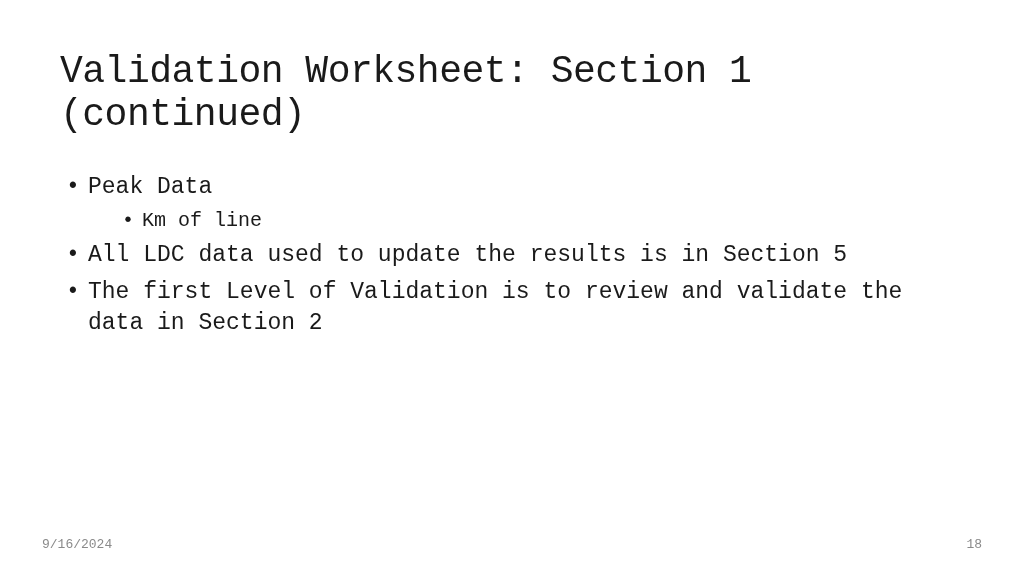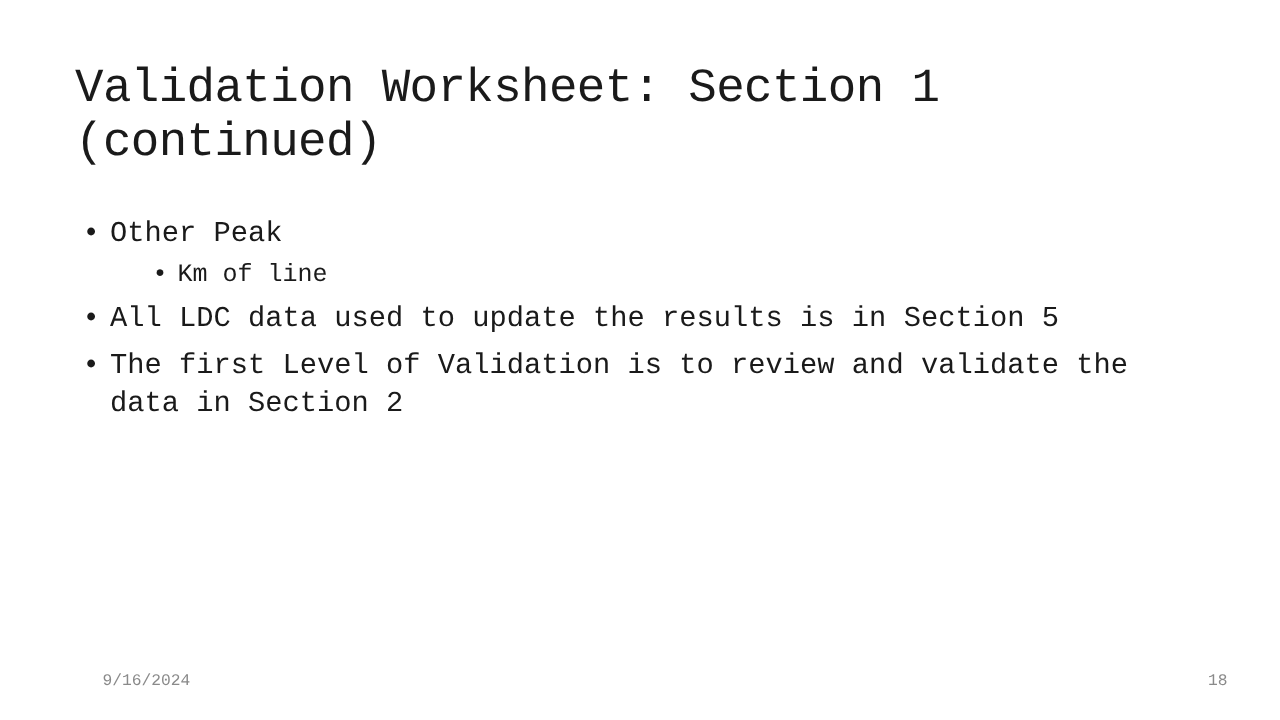--- a/index.html
+++ b/index.html
@@ -67,31 +67,30 @@
     .footer {
       position: absolute;
       bottom: 24px;
       left: 0;
       right: 0;
       padding: 0 42px;
       display: flex;
       justify-content: space-between;
       font-size: 13px;
       color: #8a8a8a;
-      margin-left: 40px;
     }
   </style>
 </head>
 <body>
 
 <h1 class="slide-title">Validation Worksheet: Section 1 (continued)</h1>
 
 <ul class="content-list">
   <li>
-    <span>Other Peak</span>
+    <span>Peak Data</span>
     <ul class="sub-list">
       <li>Km of line</li>
     </ul>
   </li>
   <li>
     <span>All LDC data used to update the results is in Section 5</span>
   </li>
   <li>
     <span>The first Level of Validation is to review and validate the data in Section 2</span>
   </li>

